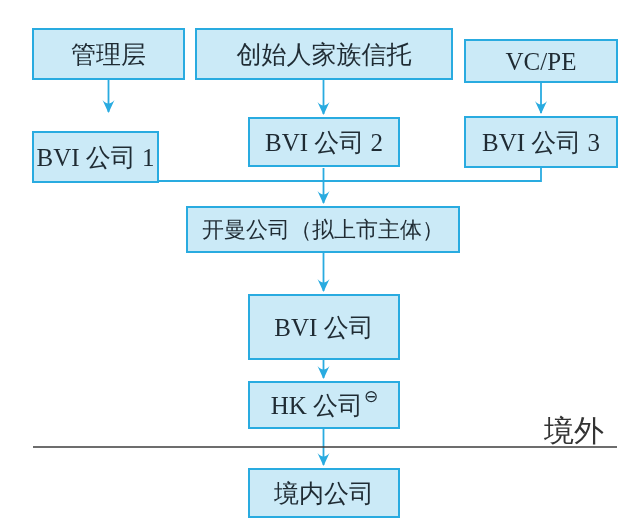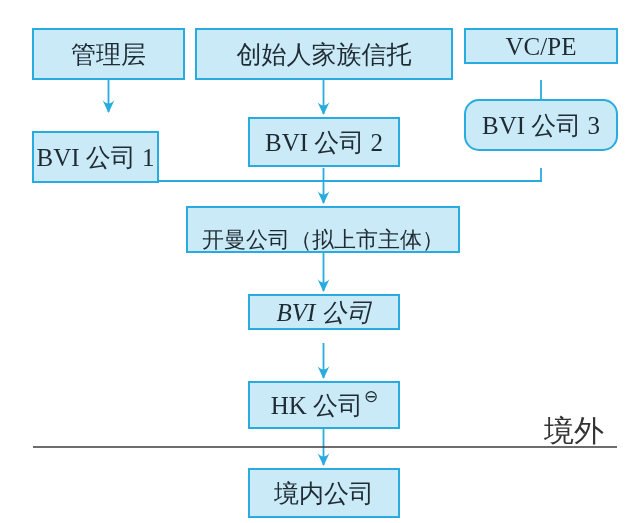--- a/index.html
+++ b/index.html
@@ -53,26 +53,26 @@
     width: 62px;
     text-align: center;
     font-size: 30px;
     line-height: 1;
     color: var(--label_text);
     white-space: nowrap;
   }
   
   .n-management { left: 32px;  top: 15px;  width: 153px; height: 52px; }
   .n-trust      { left: 195px; top: 15px;  width: 258px; height: 52px; }
-  .n-vcpe       { left: 464px; top: 15px;  width: 154px; height: 36px; align-items: center; }
+  .n-vcpe       { left: 464px; top: 26px;  width: 154px; height: 44px; align-items: center; }
   .n-bvi1       { left: 32px;  top: 118px; width: 127px; height: 52px; }
   .n-bvi2       { left: 248px; top: 104px; width: 152px; height: 50px; }
-  .n-bvi3       { left: 464px; top: 86px; width: 154px; height: 52px; border-radius: 15px; }
-  .n-cayman     { left: 186px; top: 193px; width: 274px; height: 47px; font-size: 22px; align-items: flex-end; }
-  .n-bvi-mid    { left: 248px; top: 281px; width: 152px; height: 36px; font-style: italic; }
+  .n-bvi3       { left: 464px; top: 103px; width: 154px; height: 52px; }
+  .n-cayman     { left: 186px; top: 193px; width: 274px; height: 47px; font-size: 22px; }
+  .n-bvi-mid    { left: 248px; top: 281px; width: 152px; height: 66px; }
   .n-hk         { left: 248px; top: 368px; width: 152px; height: 48px; }
   .n-domestic   { left: 248px; top: 455px; width: 152px; height: 50px; }
   .lbl-offshore { left: 543px; top: 403px; }
   .lbl-onshore  { left: 543px; top: 439px; }
 </style>
 </head>
 <body>
 
 <div class="canvas">
 

